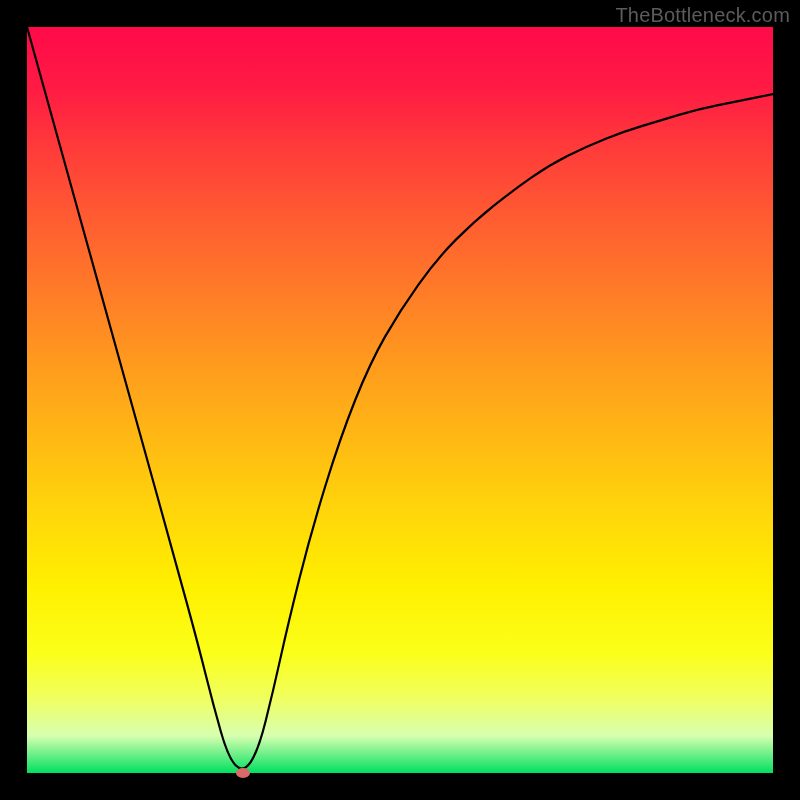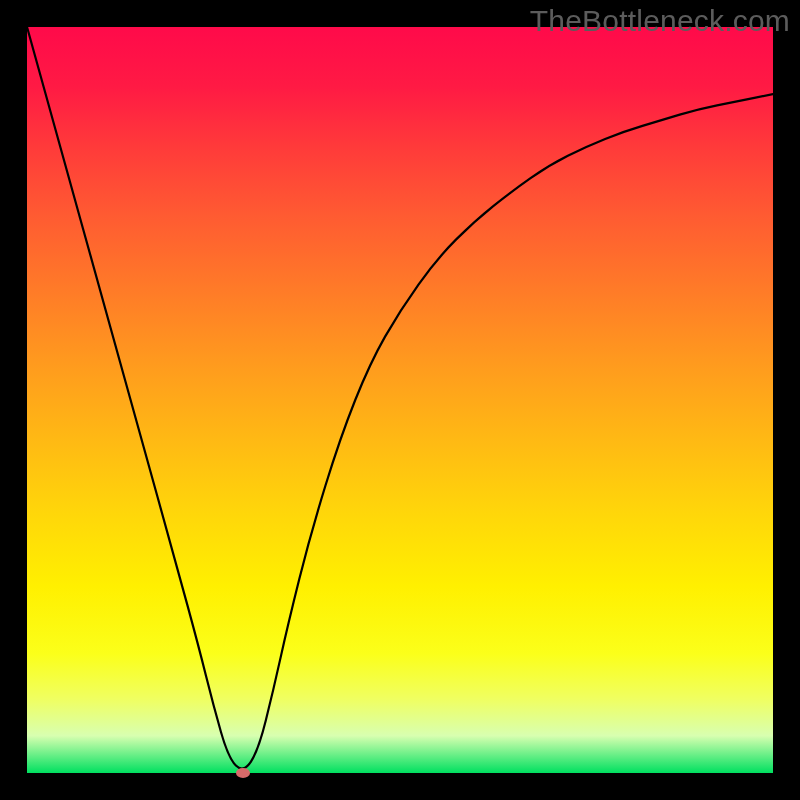--- a/index.html
+++ b/index.html
@@ -31,21 +31,21 @@
       #f0ff60 90%,
       #d8ffb0 95%,
       #00e060 100%
     );
   }
   .watermark {
     position: absolute;
     top: 4px;
     right: 10px;
     color: #5c5c5c;
-    font-size: 30px;
+    font-size: 20px;
     font-weight: 500;
     letter-spacing: 0.2px;
     user-select: none;
   }
   svg.curve {
     position: absolute;
     left: 0;
     top: 0;
     width: 746px;
     height: 746px;

